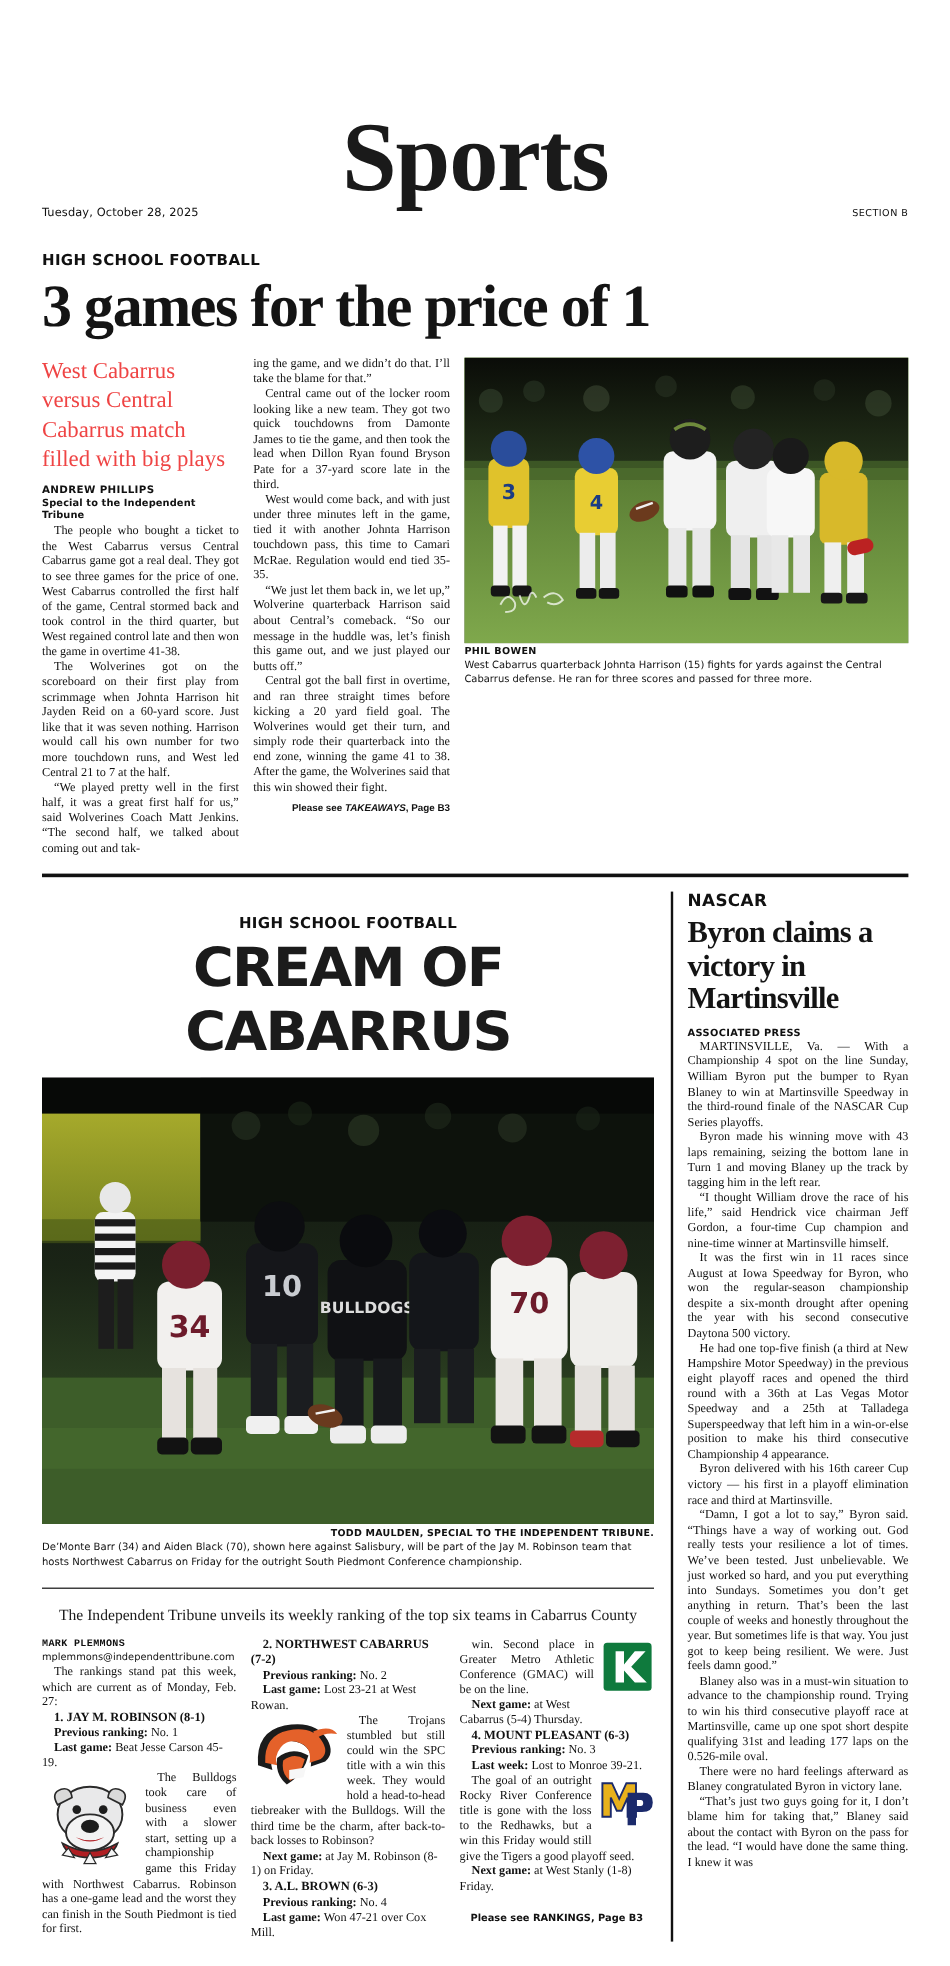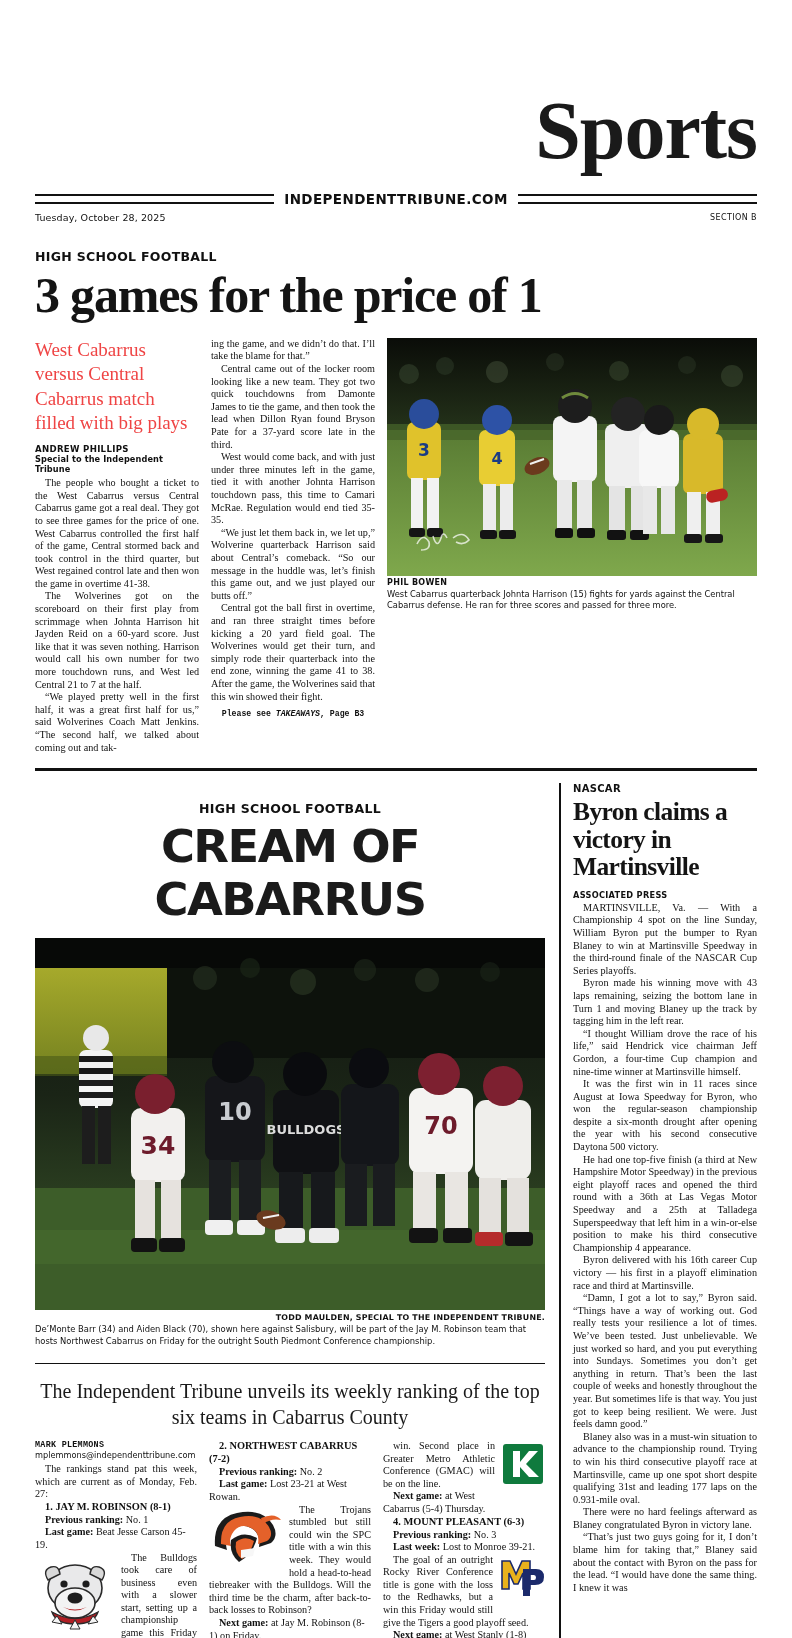--- a/index.html
+++ b/index.html
@@ -7,21 +7,21 @@
     width:792px;height:1638px;
     background:#ffffff;
     font-family:"Liberation Serif", serif;
     color:#111111;
     overflow:hidden;
     position:relative;
   }
   .page{position:relative;width:792px;height:1638px;box-sizing:border-box;padding:0 35px;}
 
   
-  .masthead{padding-top:92px;text-align:right;}
+  .masthead{padding-top:92px;text-align:center;}
   .masthead h1{
     font-family:"Liberation Serif", serif;
     font-weight:700;
     font-size:82px;
     line-height:0.95;
     letter-spacing:-1px;
     margin:0;
     color:#1a1a1a;
   }
   .rulebar{
@@ -72,22 +72,22 @@
     font-weight:700;font-size:8.2px;letter-spacing:0.1px;color:#111;margin-bottom:3px;
   }
   p.body{
     font-family:"Liberation Serif", serif;
     font-size:10.2px;line-height:1.235;
     text-align:justify;text-justify:inter-word;
     margin:0;text-indent:10px;
     hyphens:auto;
   }
   .jumpline{
-    font-family:Liberation Mono, monospace;
-    font-weight:700;font-size:8.2px;text-align:center;margin-top:6px;color:#111;
+    font-family:Liberation Sans, sans-serif;
+    font-weight:700;font-size:8.2px;text-align:right;margin-top:6px;color:#111;
   }
   .jumpline .it{font-style:italic;font-weight:700;}
 
   
   .photowrap{width:370px;}
   .photo{
     width:370px;height:238px;position:relative;overflow:hidden;
     background:#5d7a3a;
   }
   .credit{
@@ -129,42 +129,42 @@
     text-align:right;margin-top:3px;color:#111;
   }
   .capt2{
     font-family:"DejaVu Sans", sans-serif;
     font-size:8.4px;line-height:1.36;color:#111;margin-top:2px;
   }
 
   
   .nascar-kicker{
     font-family:"DejaVu Sans", sans-serif;
-    font-weight:700;font-size:10px;letter-spacing:0.3px;color:#111;
+    font-weight:700;font-size:14px;letter-spacing:0.3px;color:#111;
   }
   .nascar-head{
     font-family:"Liberation Serif", serif;
     font-weight:700;font-size:25.5px;line-height:1.08;
     letter-spacing:-0.6px;margin:4px 0 0 0;color:#141414;
   }
   .ap{
     font-family:"DejaVu Sans", sans-serif;
     font-weight:700;font-size:8.2px;letter-spacing:0.3px;color:#111;
     margin-top:9px;margin-bottom:2px;
   }
   p.nbody{
     font-family:"Liberation Serif", serif;
     font-size:10.2px;line-height:1.235;text-align:justify;
     margin:0;text-indent:10px;hyphens:auto;
   }
 
   
   .rank-title{
     font-family:"Liberation Serif", serif;
-    font-size:20px;line-height:1.3;text-align:center;
+    font-size:13px;line-height:1.3;text-align:center;
     margin:14px 0 0 0;color:#1a1a1a;
   }
   .rank-cols{display:flex;gap:12px;margin-top:10px;}
   .rcol{width:162px;}
   .rbyline{
     font-family:Liberation Mono, monospace;
     font-weight:700;font-size:8.4px;letter-spacing:0.3px;color:#111;
   }
   .remail{
     font-family:"DejaVu Sans", sans-serif;
@@ -199,25 +199,20 @@
     font-weight:700;font-size:8.2px;text-align:center;margin-top:14px;color:#111;
   }
 </style>
 </head>
 <body>
 
 <div class="page">
 
   <div class="masthead">
     <h1>Sports</h1>
-  </div>
-  <div class="rulebar">
-    <div class="dbl"></div>
-    <div class="site">INDEPENDENTTRIBUNE.COM</div>
-    <div class="dbl"></div>
   </div>
   <div class="datebar">
     <div>Tuesday, October 28, 2025</div>
     <div class="sec">SECTION B</div>
   </div>
 
   <div class="kicker">HIGH SCHOOL FOOTBALL</div>
   <h2 class="mainhead">3 games for the price of 1</h2>
 
   <div class="topstory">
@@ -576,20 +571,20 @@
       <div class="nascar-kicker">NASCAR</div>
       <div class="nascar-head">Byron claims a victory in Martinsville</div>
       <div class="ap">ASSOCIATED PRESS</div>
       <p class="nbody">MARTINSVILLE, Va. — With a Championship 4 spot on the line Sunday, William Byron put the bumper to Ryan Blaney to win at Martinsville Speedway in the third-round finale of the NASCAR Cup Series playoffs.</p>
       <p class="nbody">Byron made his winning move with 43 laps remaining, seizing the bottom lane in Turn 1 and moving Blaney up the track by tagging him in the left rear.</p>
       <p class="nbody">“I thought William drove the race of his life,” said Hendrick vice chairman Jeff Gordon, a four-time Cup champion and nine-time winner at Martinsville himself.</p>
       <p class="nbody">It was the first win in 11 races since August at Iowa Speedway for Byron, who won the regular-season championship despite a six-month drought after opening the year with his second consecutive Daytona 500 victory.</p>
       <p class="nbody">He had one top-five finish (a third at New Hampshire Motor Speedway) in the previous eight playoff races and opened the third round with a 36th at Las Vegas Motor Speedway and a 25th at Talladega Superspeedway that left him in a win-or-else position to make his third consecutive Championship 4 appearance.</p>
       <p class="nbody">Byron delivered with his 16th career Cup victory — his first in a playoff elimination race and third at Martinsville.</p>
       <p class="nbody">“Damn, I got a lot to say,” Byron said. “Things have a way of working out. God really tests your resilience a lot of times. We’ve been tested. Just unbelievable. We just worked so hard, and you put everything into Sundays. Sometimes you don’t get anything in return. That’s been the last couple of weeks and honestly throughout the year. But sometimes life is that way. You just got to keep being resilient. We were. Just feels damn good.”</p>
-      <p class="nbody">Blaney also was in a must-win situation to advance to the championship round. Trying to win his third consecutive playoff race at Martinsville, came up one spot short despite qualifying 31st and leading 177 laps on the 0.931-mile oval.</p>
+      <p class="nbody">Blaney also was in a must-win situation to advance to the championship round. Trying to win his third consecutive playoff race at Martinsville, came up one spot short despite qualifying 31st and leading 177 laps on the 0.526-mile oval.</p>
       <p class="nbody">There were no hard feelings afterward as Blaney congratulated Byron in victory lane.</p>
       <p class="nbody">“That’s just two guys going for it, I don’t blame him for taking that,” Blaney said about the contact with Byron on the pass for the lead. “I would have done the same thing. I knew it was</p>
 
     </div>
 
   </div>
 </div>
 
 </body></html>

